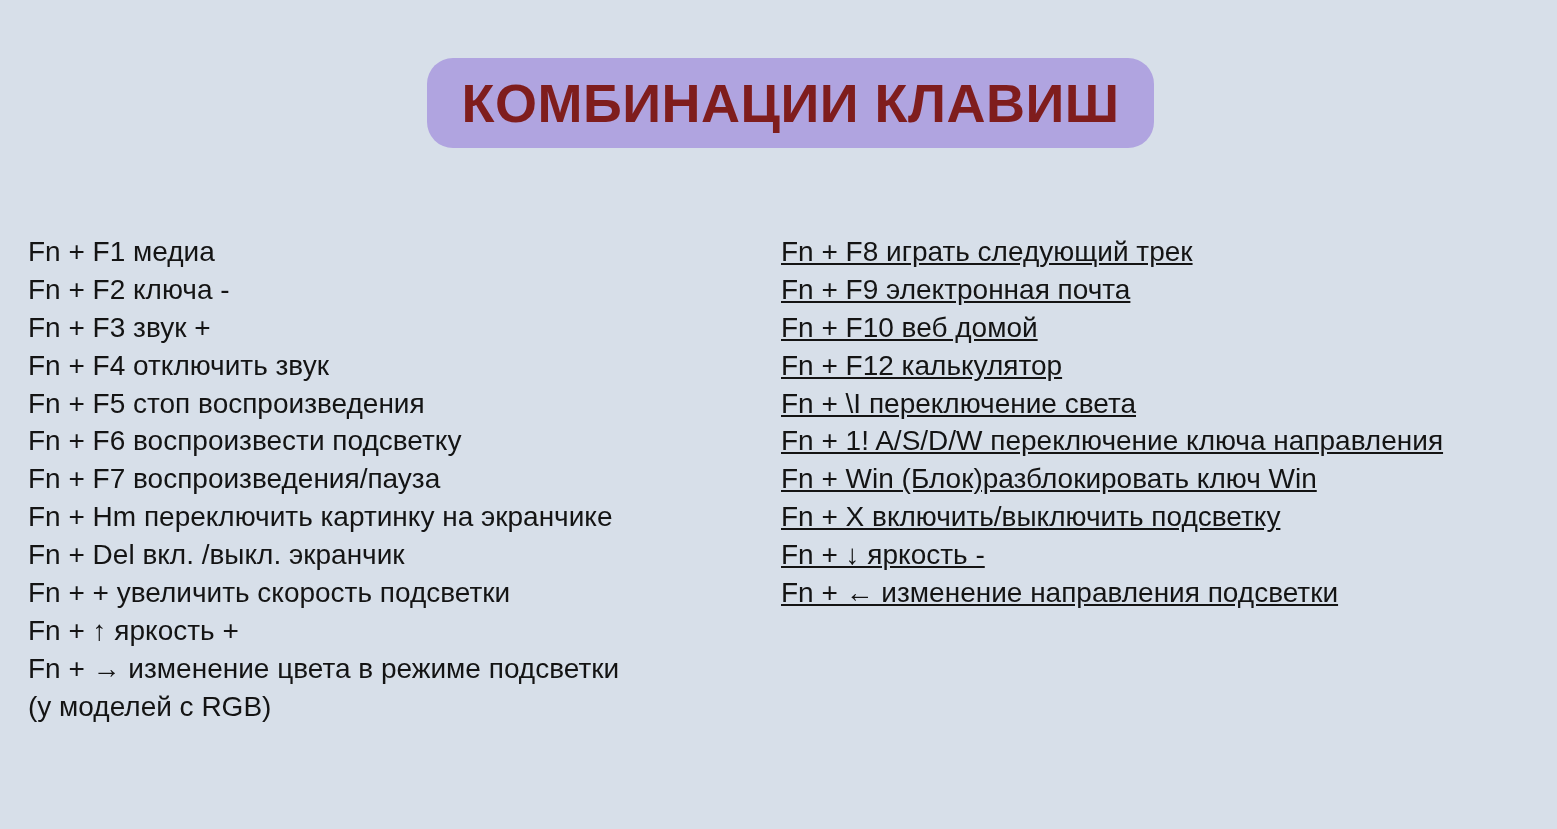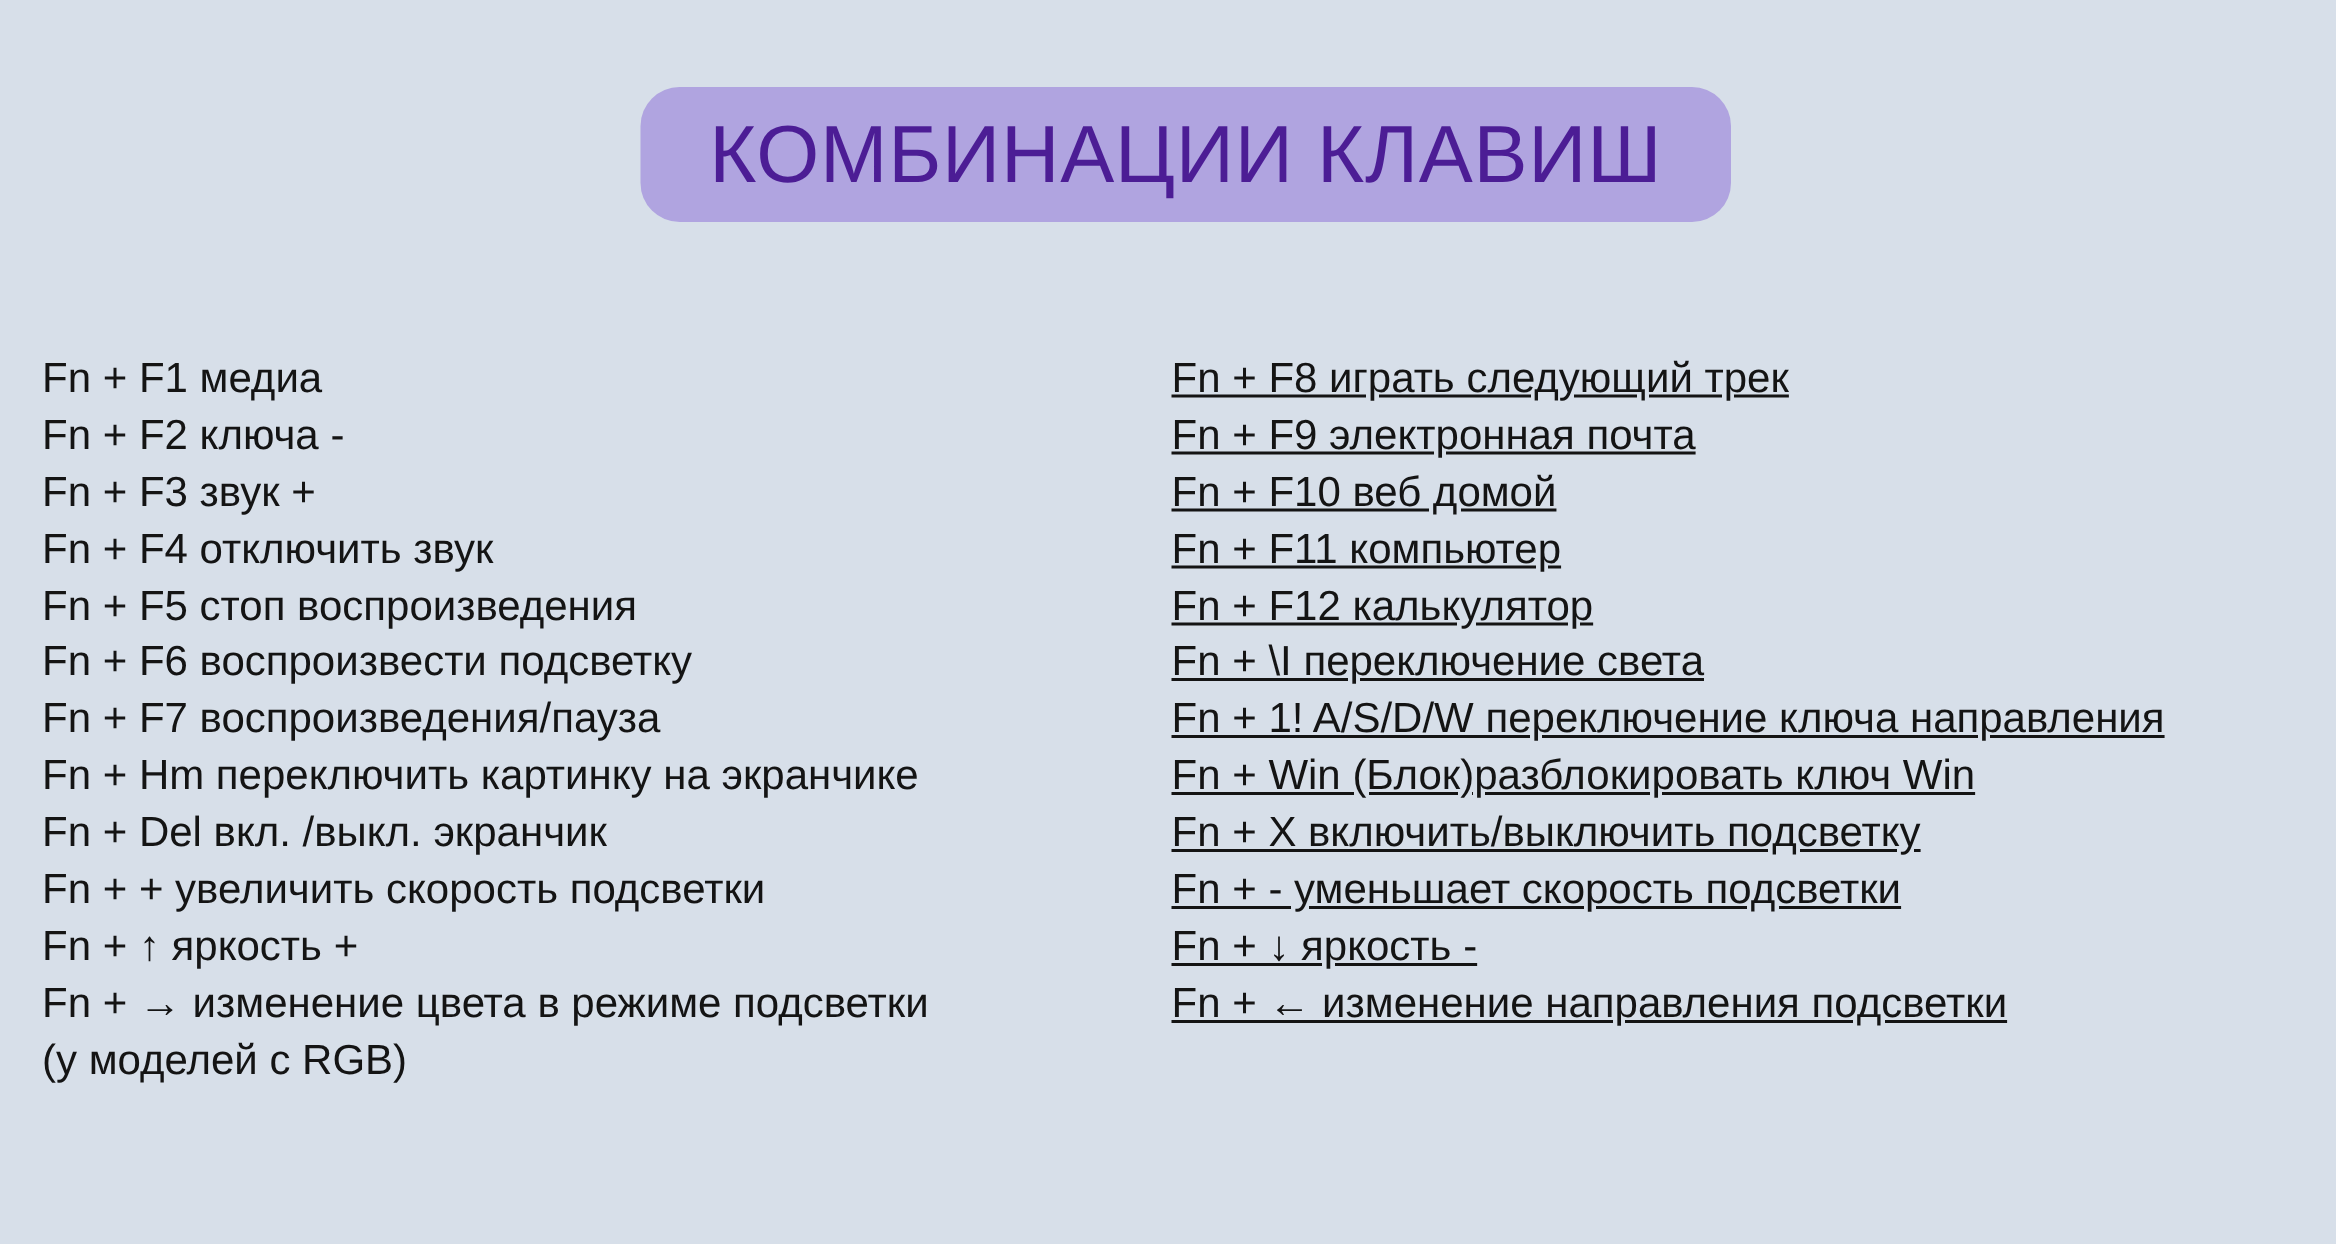--- a/index.html
+++ b/index.html
@@ -22,23 +22,23 @@
     width: 727px;
     height: 90px;
     background: #b0a4e0;
     border-radius: 26px;
     display: flex;
     align-items: center;
     justify-content: center;
   }
   .banner .title {
     font-size: 54px;
-    font-weight: 400;
+    font-weight: 700;
     letter-spacing: 0.5px;
-    color: #4c1d95;
+    color: #7f1d1d;
     white-space: nowrap;
   }
   .col {
     position: absolute;
     top: 233px;
     display: flex;
     flex-direction: column;
   }
   .col-left  { left: 28px;  width: 740px; }
   .col-right { left: 781px; width: 770px; text-decoration: underline; }
@@ -71,22 +71,20 @@
   <div class="line">Fn + + увеличить скорость подсветки</div>
   <div class="line">Fn + ↑ яркость +</div>
   <div class="line">Fn + → изменение цвета в режиме подсветки</div>
   <div class="line">(у моделей с RGB)</div>
 </div>
 
 <div class="col col-right">
   <div class="line">Fn + F8 играть следующий трек</div>
   <div class="line">Fn + F9 электронная почта</div>
   <div class="line">Fn + F10 веб домой</div>
-  <div class="line">Fn + F11 компьютер</div>
   <div class="line">Fn + F12 калькулятор</div>
   <div class="line">Fn + \I переключение света</div>
   <div class="line">Fn + 1! A/S/D/W переключение ключа направления</div>
   <div class="line">Fn + Win (Блок)разблокировать ключ Win</div>
   <div class="line">Fn + X включить/выключить подсветку</div>
-  <div class="line">Fn + - уменьшает скорость подсветки</div>
   <div class="line">Fn + ↓ яркость -</div>
   <div class="line">Fn + ← изменение направления подсветки</div>
 </div>
 
 </body></html>

